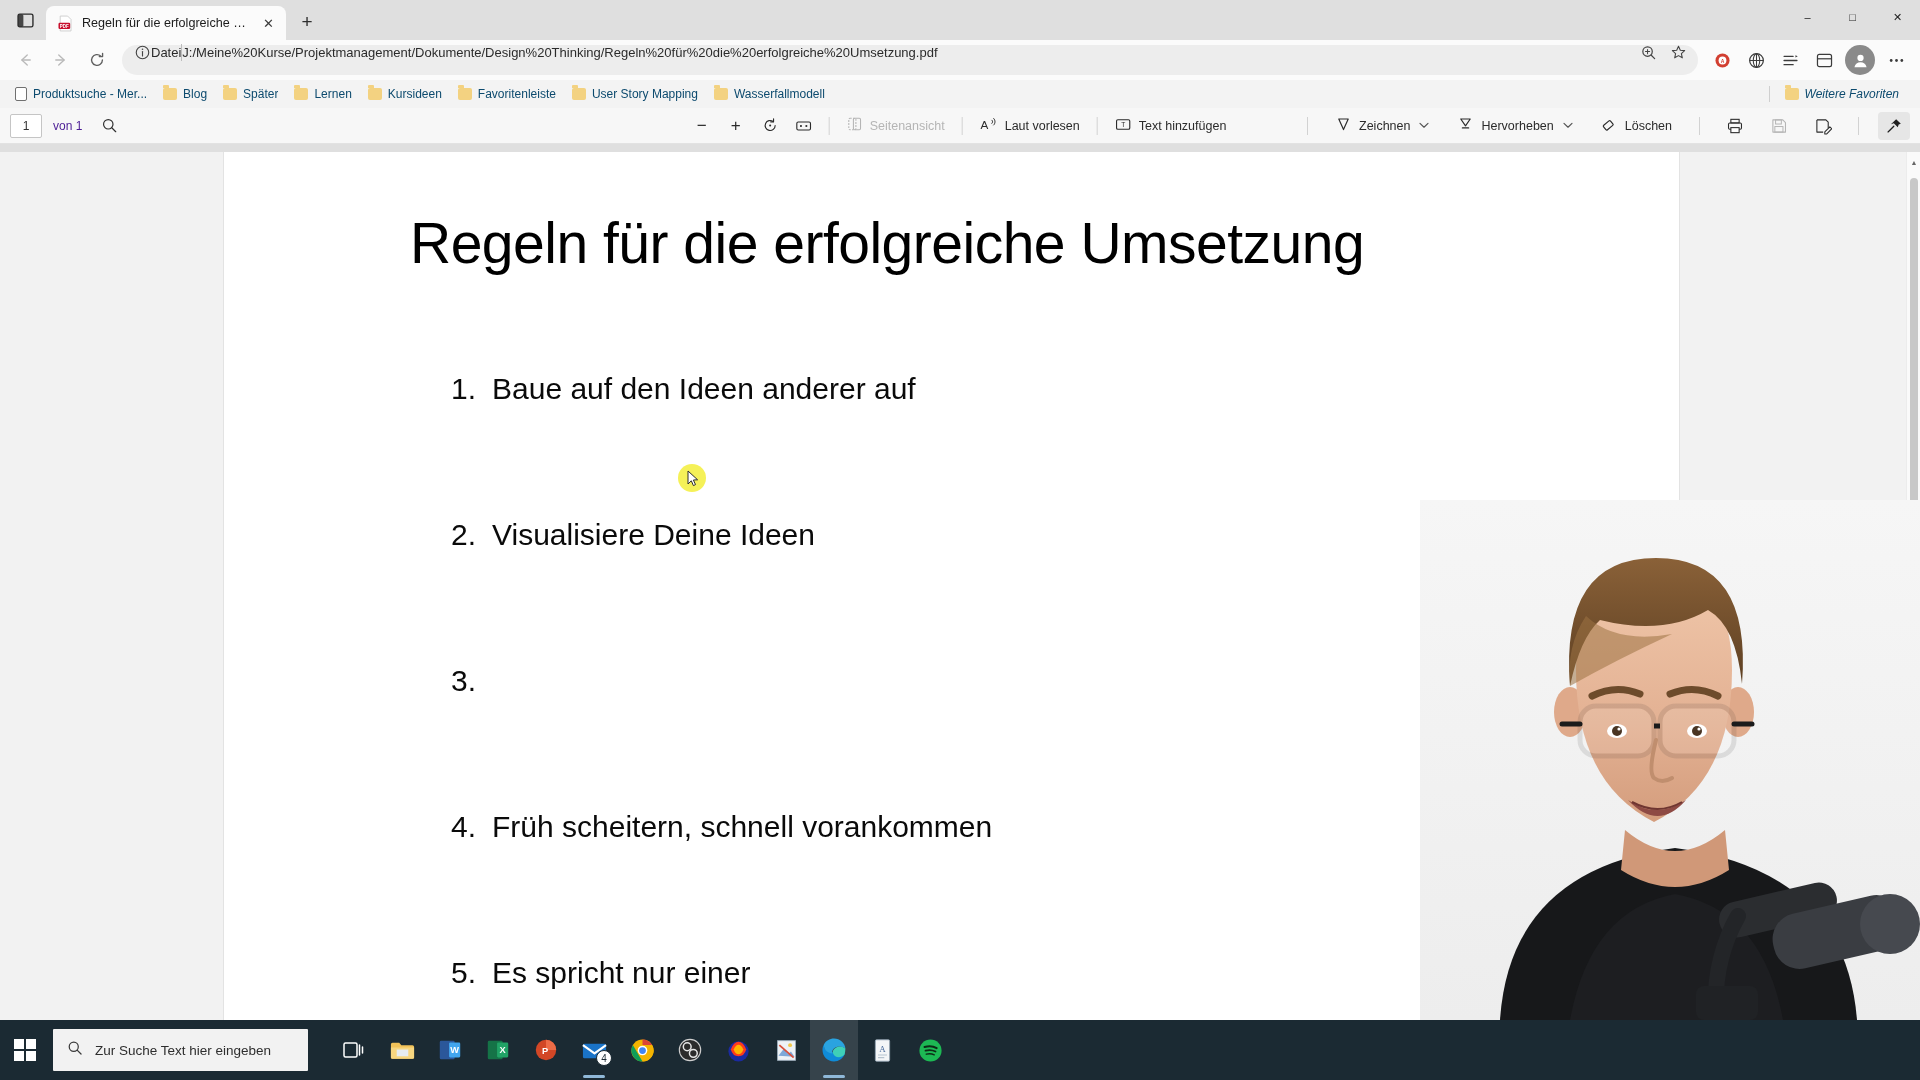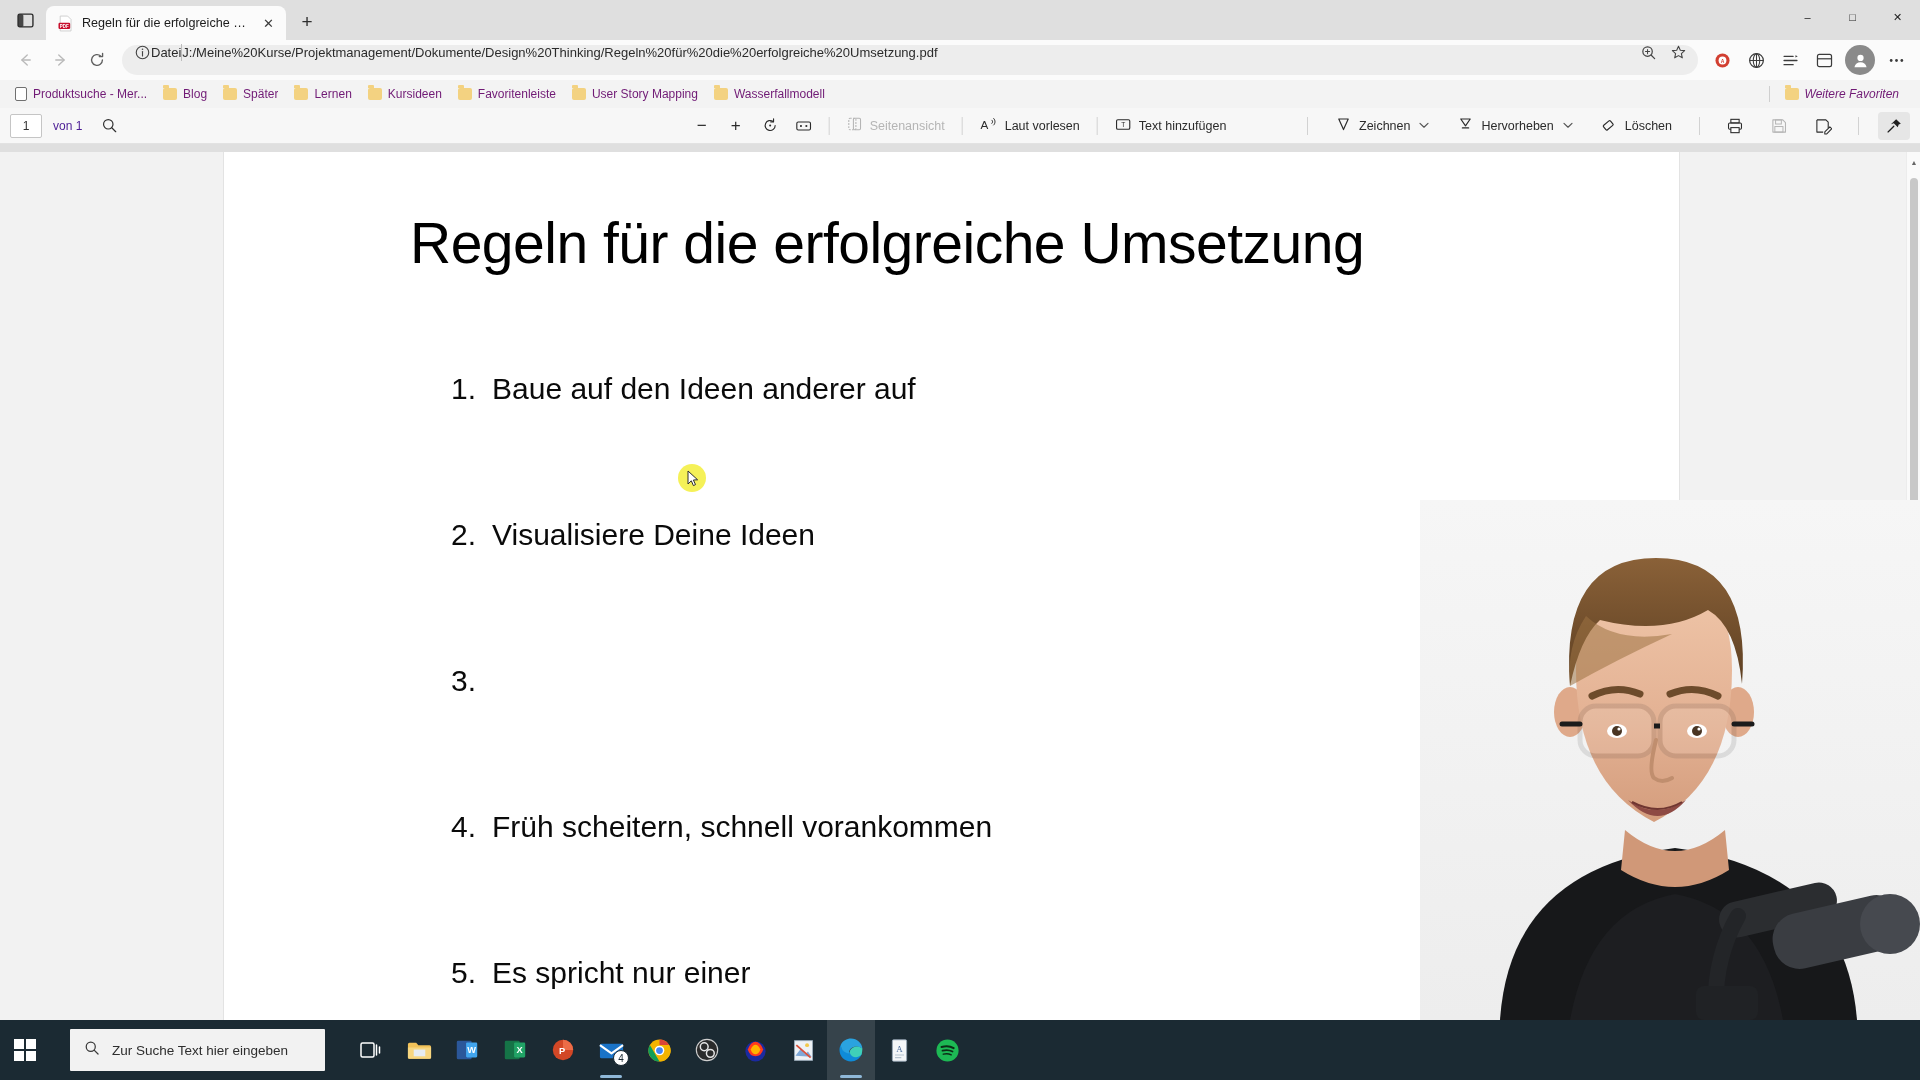--- a/index.html
+++ b/index.html
@@ -86,21 +86,21 @@
   }
   .avatar-btn {
     width: 30px; height: 30px; border-radius: 50%; background: #8a8a8a;
     display: flex; align-items: center; justify-content: center; margin: 0 3px;
   }
 
   
   .bookmarks {
     height: 28px; background: #f3f3f3;
     display: flex; align-items: center; padding: 0 8px; gap: 2px;
-    position: relative; font-size: 12px; color: #701a75;
+    position: relative; font-size: 12px; color: #0c4a6e;
   }
   .bm {
     display: flex; align-items: center; gap: 6px; padding: 3px 7px;
     border-radius: 4px; white-space: nowrap; max-width: 180px;
   }
   .bm-label { overflow: hidden; text-overflow: ellipsis; }
   .folder-ico {
     width: 14px; height: 12px; flex: 0 0 14px; background: #f3d281;
     border-radius: 2px; position: relative;
   }
@@ -204,21 +204,21 @@
     position: absolute; left: 0; bottom: 0; width: 1920px; height: 60px;
     background: #1b2a33; display: flex; align-items: center;
   }
   .start-btn {
     width: 50px; height: 60px; display: flex; align-items: center;
     justify-content: center;
   }
   .tb-search {
     width: 1240px; max-width: 255px; height: 42px; background: #f2f2f2;
     border-radius: 1px; display: flex; align-items: center; gap: 12px;
-    padding: 0 14px; margin-left: 20px;
+    padding: 0 14px; margin-left: 3px;
   }
   .tb-search-text { font-size: 13.5px; color: #2e2e2e; white-space: nowrap; }
   .tb-icons { display: flex; align-items: center; gap: 0; margin-left: 22px; }
   .tb-item {
     width: 48px; height: 60px; display: flex; align-items: center;
     justify-content: center; position: relative;
   }
   .tb-item.active { background: rgba(255,255,255,0.12); }
   .tb-item.active::after, .tb-item.running::after {
     content: ""; position: absolute; bottom: 2px; left: 13px;

